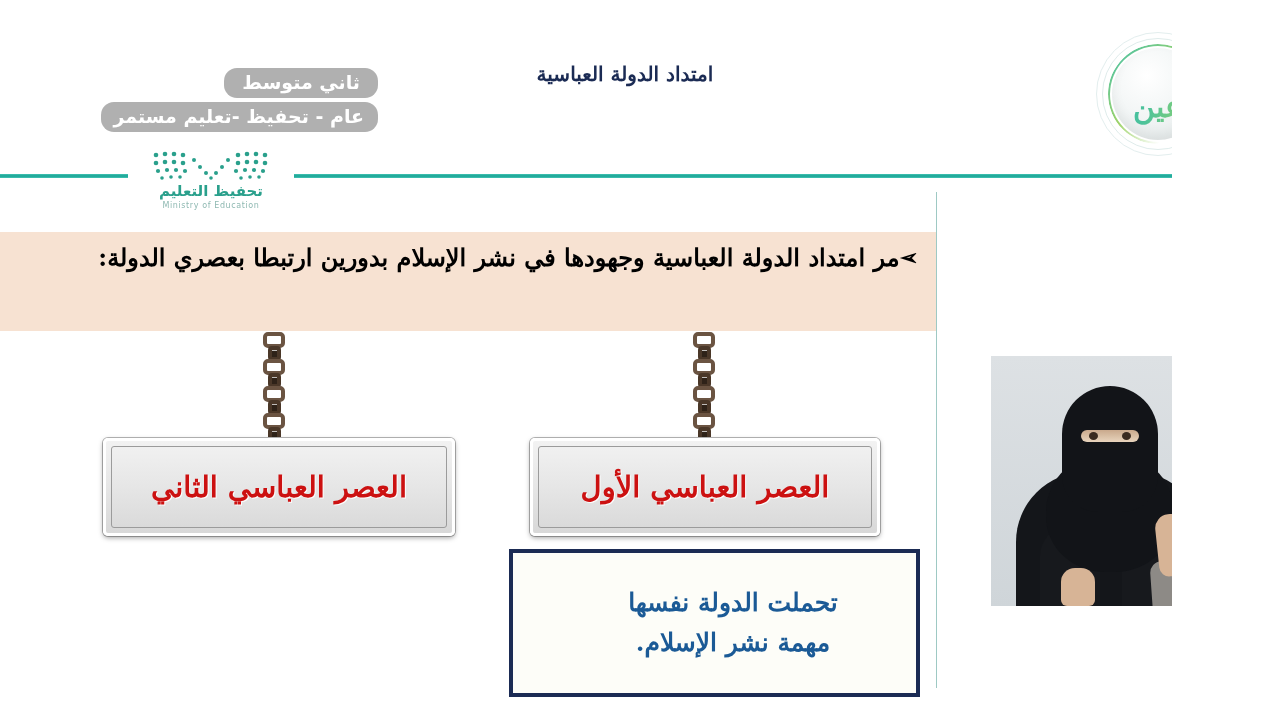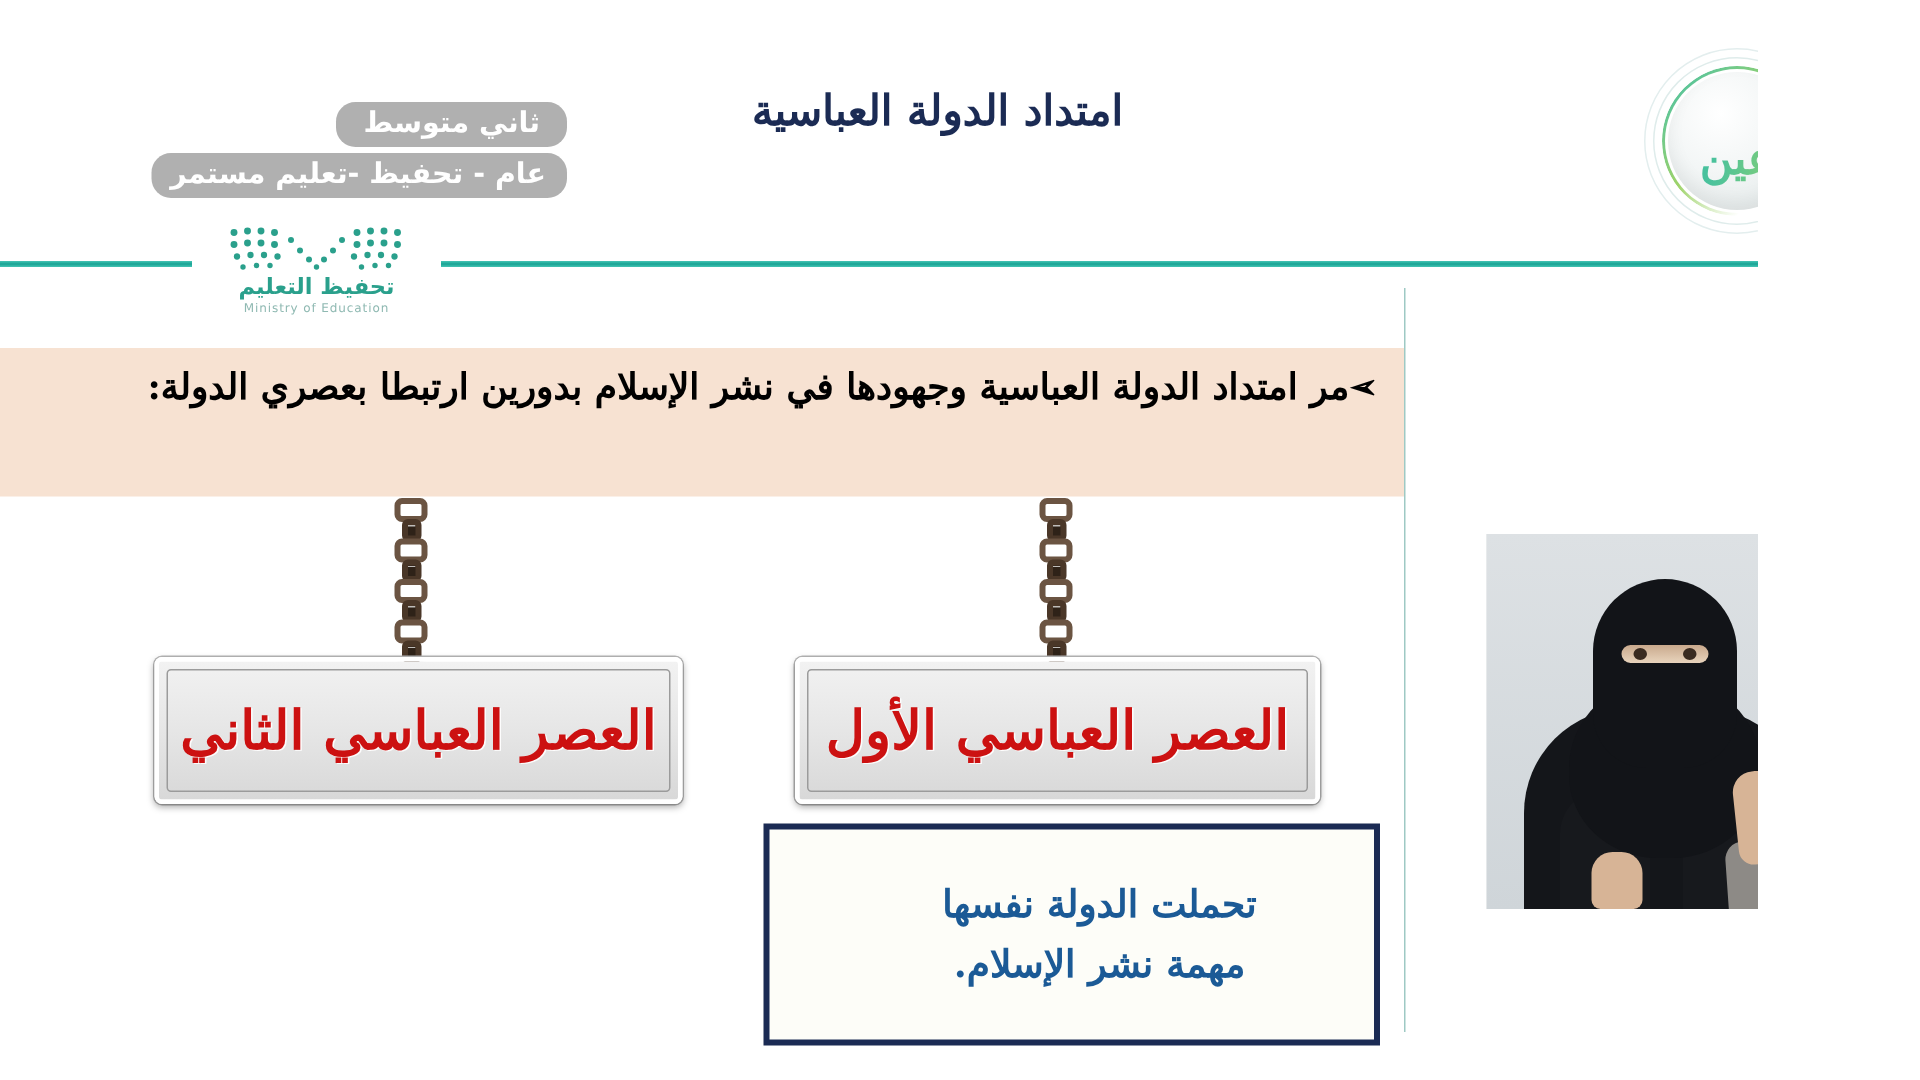--- a/index.html
+++ b/index.html
@@ -57,21 +57,21 @@
     top: 58px;
     width: 470px;
     text-align: center;
     direction: rtl;
     color: #1b2b54;
     font-family: "DejaVu Serif", "Liberation Serif", serif;
     font-weight: bold;
     font-size: 22px;
     line-height: 32px;
   }
-  .slide-title .line2 { font-size: 28px; }
+  .slide-title .line2 { font-size: 20px; }
 
   
   .ain-logo {
     position: absolute;
     left: 1096px;
     top: 32px;
     width: 124px;
     height: 124px;
   }
   .ain-ring {
@@ -235,21 +235,21 @@
     position: absolute;
     left: 5px; top: 5px; right: 5px; bottom: 5px;
     border: 1px solid #9b9b9b;
     border-radius: 3px;
     pointer-events: none;
   }
   .era-label {
     direction: rtl;
     font-family: "DejaVu Serif", "Liberation Serif", serif;
     font-weight: bold;
-    font-size: 36px;
+    font-size: 29px;
     color: #cc1111;
     text-shadow: 1px 1px 0 rgba(255,255,255,0.9);
     position: relative;
     z-index: 2;
   }
 
   
   .note-box {
     position: absolute;
     left: 509px; top: 549px;

